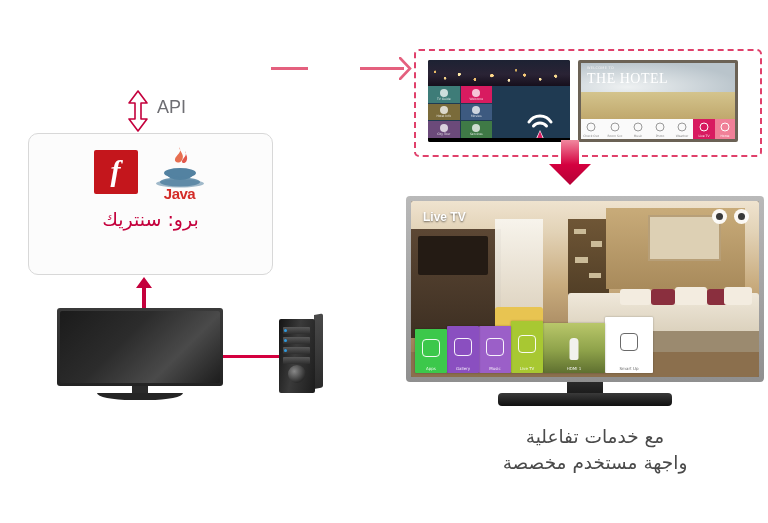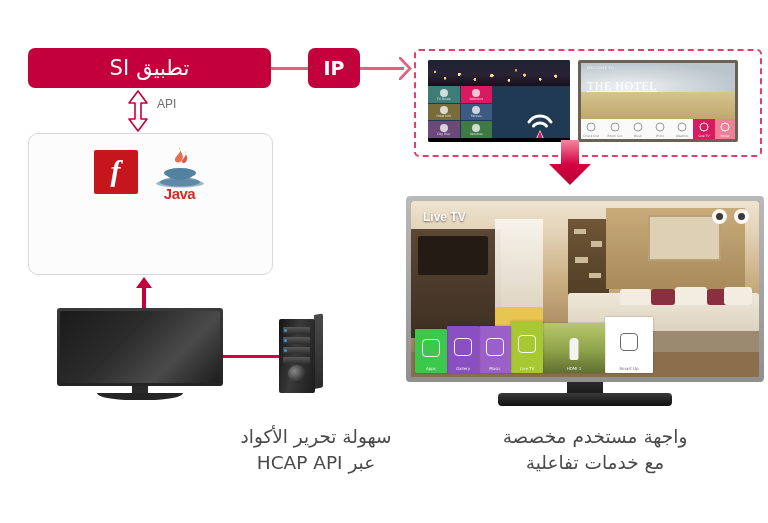--- a/index.html
+++ b/index.html
@@ -30,21 +30,21 @@
   .line-si-ip{left:271px;top:67px;width:37px;height:3px;background:#E4607E;}
   
   .line-ip-box{left:360px;top:67px;width:44px;height:3px;background:#E4607E;}
   .chev-right{
     left:399px;top:57px;width:13px;height:23px;
   }
 
   
   .api-arrow{left:125px;top:88px;width:26px;height:46px;}
   .api-label{
-    left:157px;top:97px;color:#6E6E73;font-size:12px;
+    left:157px;top:97px;color:#6E6E73;font-size:18px;
     font-family:"Liberation Sans",sans-serif;
   }
 
   
   .mw-box{
     left:28px;top:133px;width:243px;height:140px;
     background:#FCFCFC;border:1.5px solid #D8D8D8;border-radius:10px;
   }
   .logo-row{
     position:absolute;left:0;right:0;top:8px;height:60px;
@@ -171,22 +171,22 @@
   .bcast{position:absolute;left:95px;top:22px;width:34px;height:34px;}
 
   
   .paint{position:absolute;left:0;top:0;right:0;height:56px;
     background:linear-gradient(180deg,#cfd6da 0%,#d8dadb 35%,#cfc08a 52%,#d8c58e 70%,#c9b47c 100%);}
   .paint-sky{position:absolute;left:0;top:0;right:0;height:30px;
     background:radial-gradient(ellipse at 30% 80%,#eef1f2,#b9c4cb 75%);}
   .paint-field{position:absolute;left:0;top:29px;right:0;bottom:0;
     background:linear-gradient(180deg,#d4c48d,#c0a86d);}
   .hotel-small{position:absolute;left:6px;top:3px;font-size:3.5px;color:#f3f3f3;letter-spacing:.3px;}
-  .hotel-big{position:absolute;left:6px;top:16px;font-size:12px;color:#ffffff;letter-spacing:.5px;
-    font-family:"Liberation Serif",serif;text-decoration:underline;}
+  .hotel-big{position:absolute;left:6px;top:8px;font-size:14px;color:#ffffff;letter-spacing:.5px;
+    font-family:"Liberation Serif",serif;}
   .b-bar{position:absolute;left:0;right:0;bottom:0;height:20px;background:#FAFAFA;display:flex;}
   .b-tile{flex:0 0 auto;height:100%;position:relative;}
   .b-dot{position:absolute;left:50%;top:38%;transform:translate(-50%,-50%);
     width:7px;height:7px;border-radius:50%;border:1px solid #9a9a9a;}
   .b-cap{position:absolute;left:0;right:0;bottom:1px;text-align:center;font-size:3px;color:#8a8a8a;}
 
   
   .bigarrow{left:548px;top:140px;width:44px;height:46px;}
 
   
@@ -248,29 +248,23 @@
   .cap-left{left:42px;top:424px;width:170px;text-align:center;}
   .cap-mid{left:216px;top:424px;width:200px;text-align:center;}
   .cap-right{left:450px;top:424px;width:290px;text-align:center;}
   .capline{color:#4A4A4A;font-size:18.5px;line-height:26px;}
 </style>
 </head>
 <body>
 
 <div class="stage">
 
-  <div class="abs si-box">
-    <span>تطبيق SI</span>
-  </div>
 
   <div class="abs line-si-ip"></div>
 
-  <div class="abs ip-box">
-    <span>IP</span>
-  </div>
 
   <div class="abs line-ip-box"></div>
   <svg class="abs chev-right" viewBox="0 0 13 23">
     <path d="M1 1 L11 11.5 L1 22" fill="none" stroke="#E4607E" stroke-width="2.6" stroke-linecap="round"></path>
   </svg>
 
   <svg class="abs api-arrow" viewBox="0 0 26 46">
     <path d="M13 3 L22 15 L16 15 L16 31 L22 31 L13 43 L4 31 L10 31 L10 15 L4 15 Z" fill="none" stroke="#C4003C" stroke-width="1.6" stroke-linejoin="round"></path>
   </svg>
   <div class="abs api-label">API</div>
@@ -289,20 +283,21 @@
         </svg>
         <div class="java-label">Java</div>
       </div>
 
 
       <div class="flash">
         <span class="flash-f">f</span>
       </div>
 
     </div>
+    <div class="mw-t1">برو: سنتريك</div>
   </div>
 
   <svg class="abs arrow-up-tv" viewBox="0 0 18 32">
     <path d="M9 0 L17 11 L11 11 L11 32 L7 32 L7 11 L1 11 Z" fill="#C4003C"></path>
   </svg>
 
   <div class="abs tv-left">
     <div class="tv-left-bez">
       <div class="tv-left-scr"></div>
     </div>
@@ -487,22 +482,18 @@
         </div>
 
       </div>
     </div>
     <div class="tvm-neck"></div>
     <div class="tvm-base"></div>
   </div>
 
   <div class="abs cap-left">
   </div>
-  <div class="abs cap-mid">
-    <div class="capline">سهولة تحرير الأكواد</div>
-    <div class="capline">عبر HCAP API</div>
-  </div>
   <div class="abs cap-right">
+    <div class="capline">مع خدمات تفاعلية</div>
     <div class="capline">واجهة مستخدم مخصصة</div>
-    <div class="capline">مع خدمات تفاعلية</div>
   </div>
 
 </div>
 
 </body></html>

